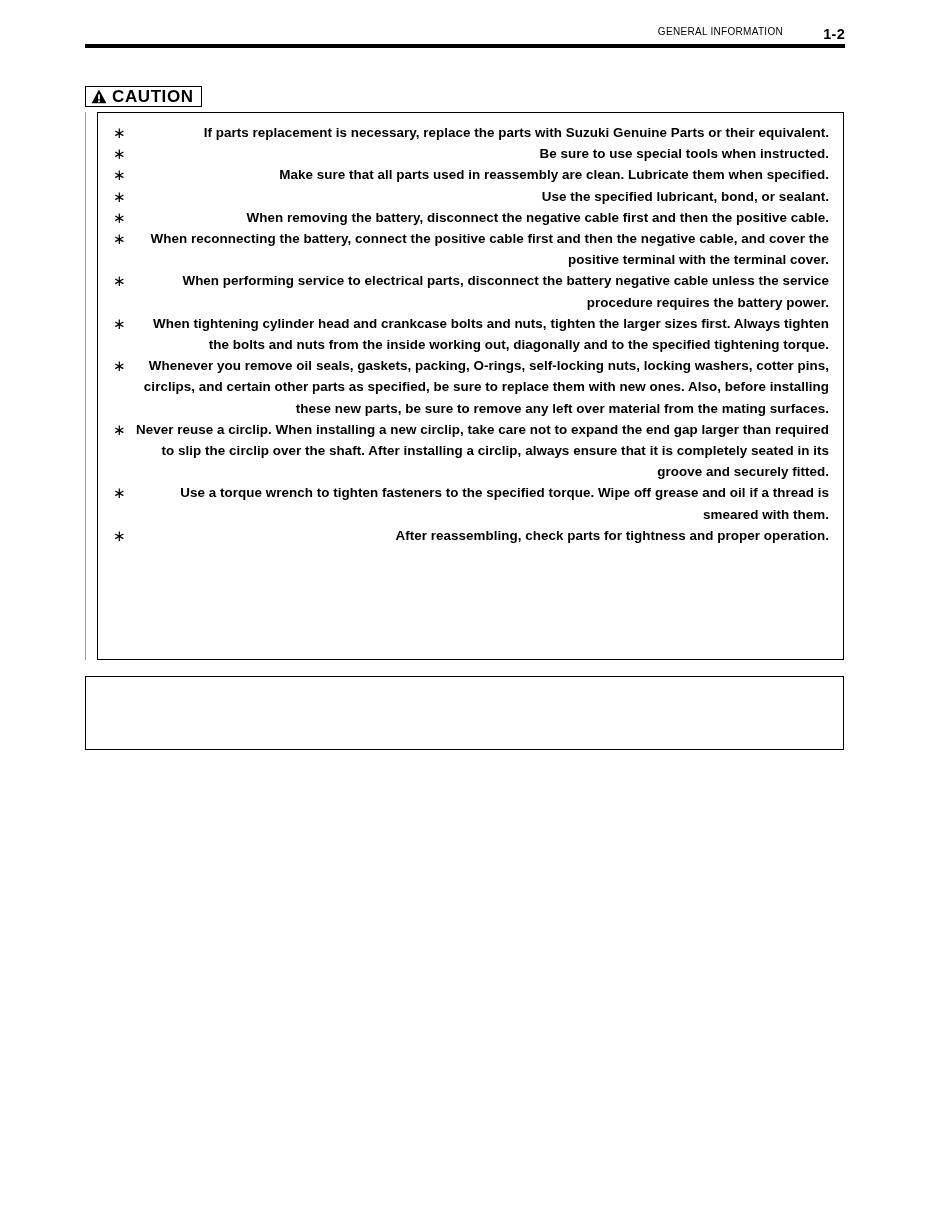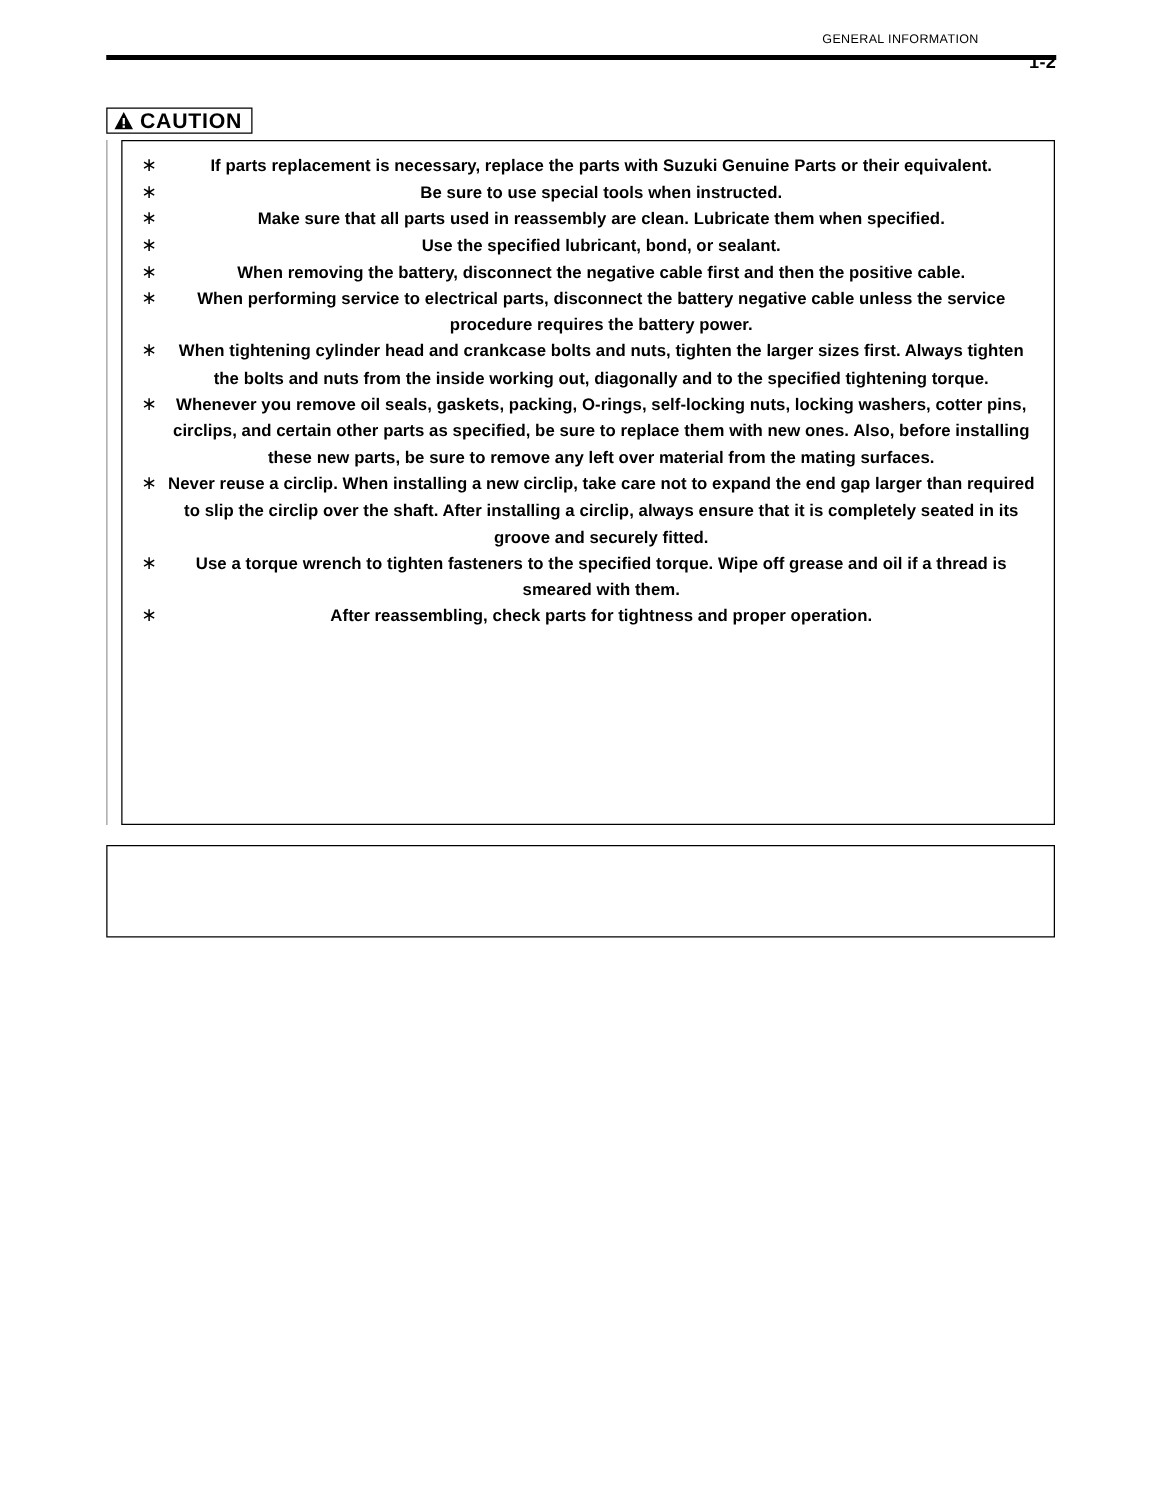--- a/index.html
+++ b/index.html
@@ -40,21 +40,20 @@
     white-space: nowrap;
   }
   .header-page {
     position: absolute;
     right: 0;
     top: 0;
     font-size: 14.5px;
     font-weight: bold;
     letter-spacing: 0.3px;
     white-space: nowrap;
-    margin-top: 16px;
   }
   .header-rule {
     position: absolute;
     left: 85px;
     top: 44px;
     width: 760px;
     height: 4px;
     background: #000000;
   }
 
@@ -144,21 +143,21 @@
     top: 0;
     font-size: 15px;
     font-weight: normal;
     line-height: 21.2px;
   }
   ul.bullets li > span {
     display: block;
   }
   
   ul.bullets li > span:last-child {
-    text-align: center;
+    text-align: right;
   }
 </style>
 </head>
 <body>
 
 <div class="page">
 
   <div class="header">
     <div class="header-title">GENERAL INFORMATION</div>
     <div class="header-page">1-2</div>
@@ -188,20 +187,23 @@
         <li>
             <span>Make sure that all parts used in reassembly are clean. Lubricate them when specified.</span>
           </li>
         <li>
             <span>Use the specified lubricant, bond, or sealant.</span>
           </li>
         <li>
             <span>When removing the battery, disconnect the negative cable first and then the positive cable.</span>
           </li>
         <li>
+            <span>When reconnecting the battery, connect the positive cable first and then the negative cable, and cover the positive terminal with the terminal cover.</span>
+          </li>
+        <li>
             <span>When performing service to electrical parts, disconnect the battery negative cable unless the service procedure requires the battery power.</span>
           </li>
         <li>
             <span>When tightening cylinder head and crankcase bolts and nuts, tighten the larger sizes first. Always tighten the bolts and nuts from the inside working out, diagonally and to the specified tightening torque.</span>
           </li>
         <li>
             <span>Whenever you remove oil seals, gaskets, packing, O-rings, self-locking nuts, locking washers, cotter pins, circlips, and certain other parts as specified, be sure to replace them with new ones. Also, before installing these new parts, be sure to remove any left over material from the mating surfaces.</span>
           </li>
         <li>
             <span>Never reuse a circlip. When installing a new circlip, take care not to expand the end gap larger than required to slip the circlip over the shaft. After installing a circlip, always ensure that it is completely seated in its groove and securely fitted.</span>

